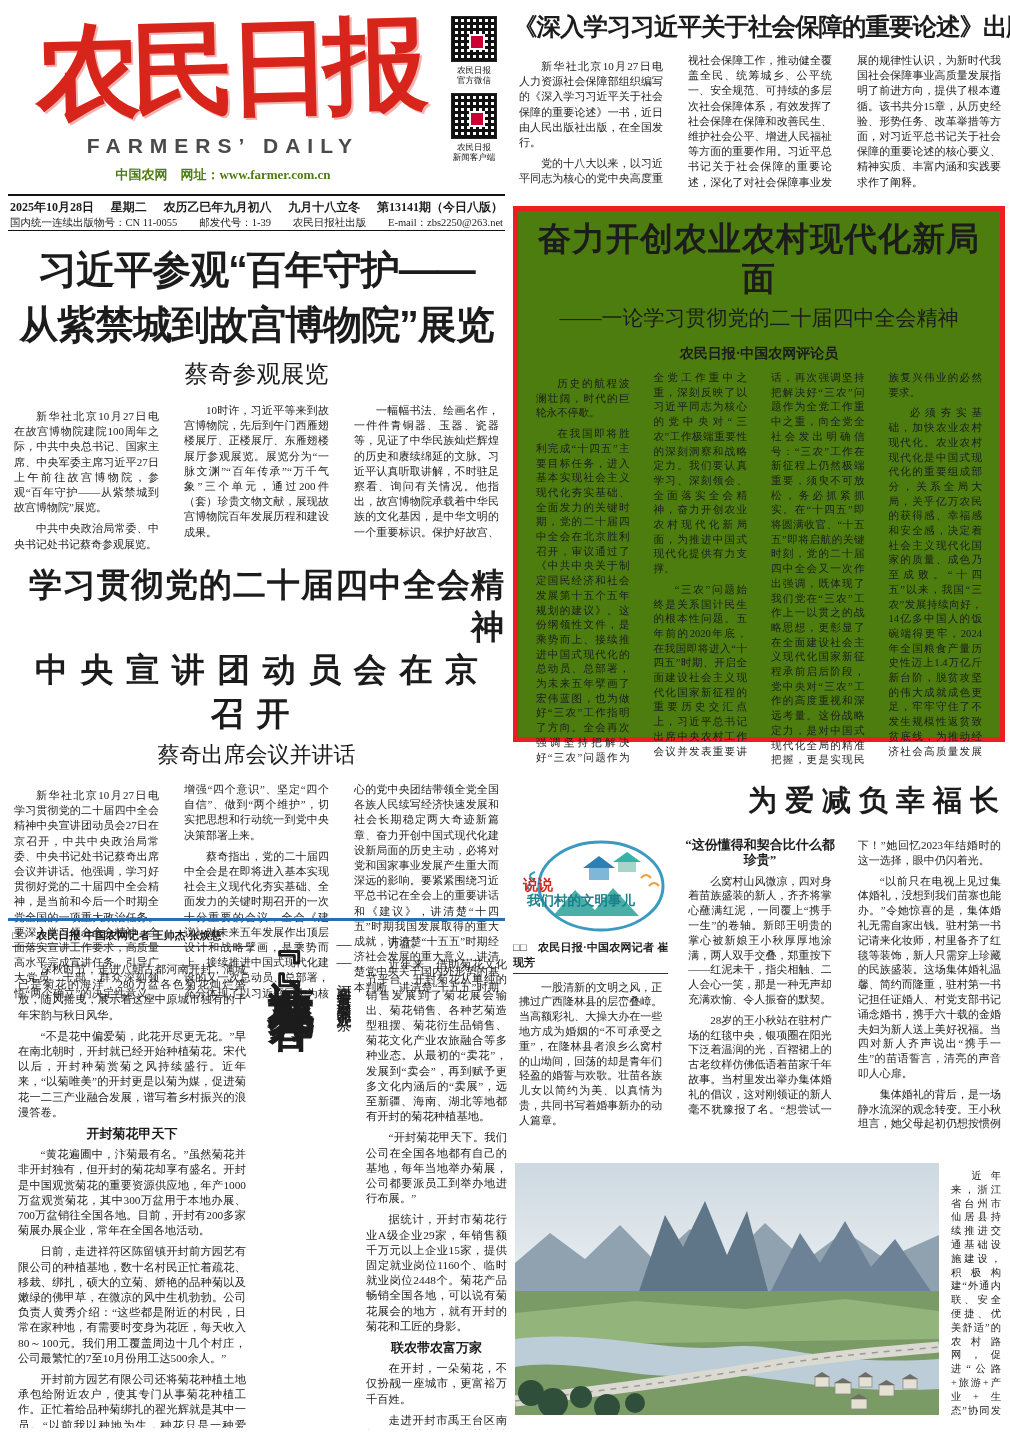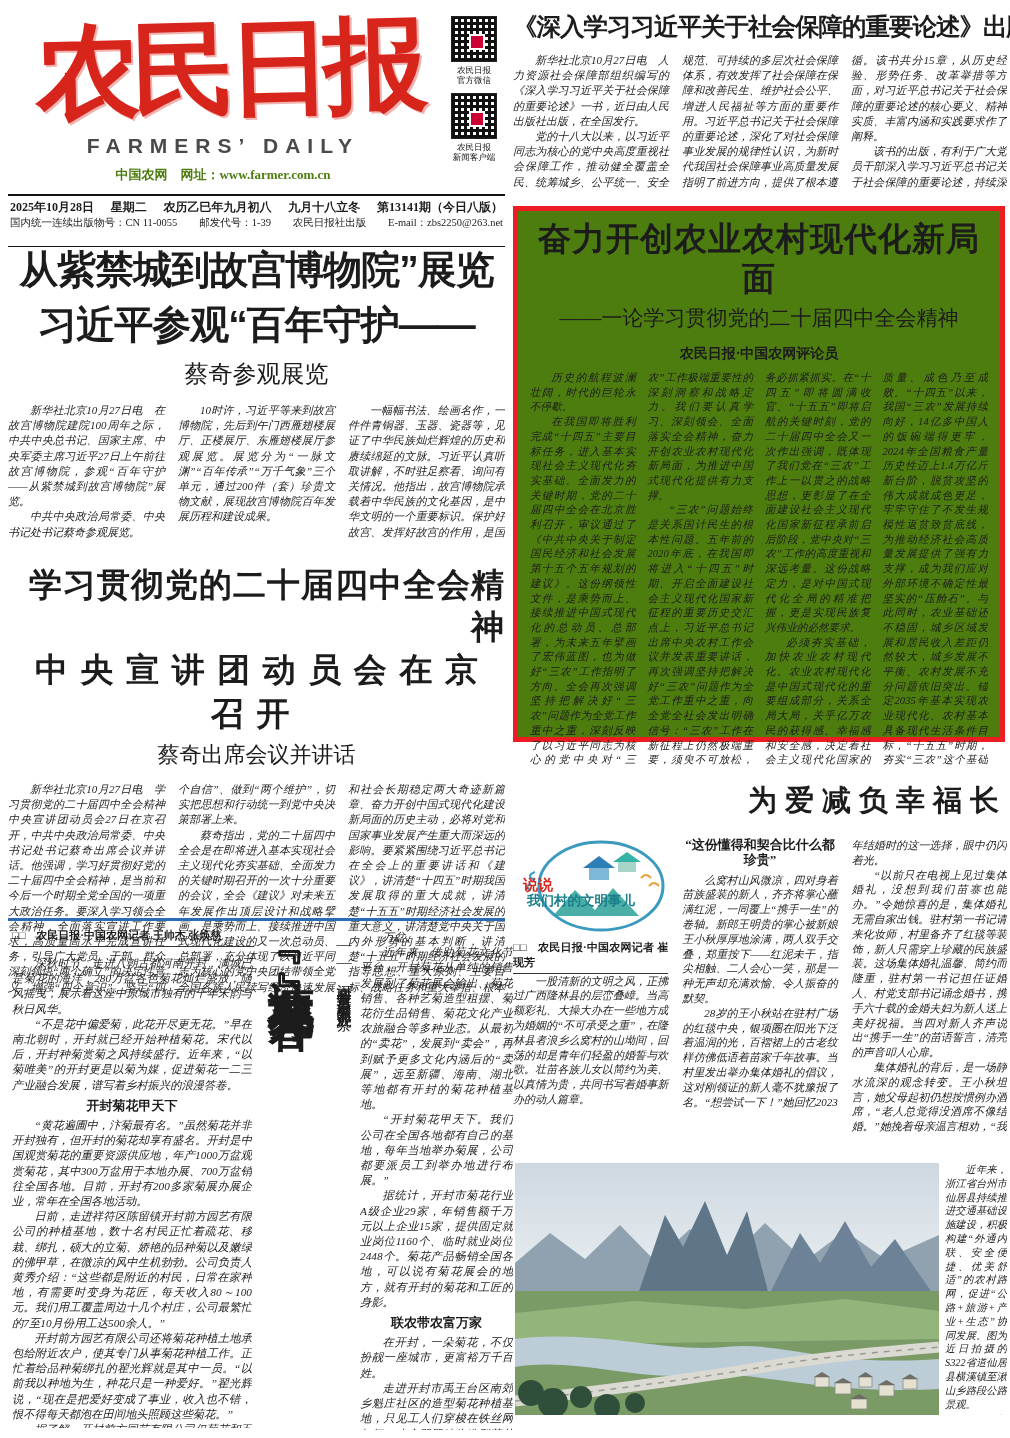--- a/index.html
+++ b/index.html
@@ -14,25 +14,25 @@
   .logo-en{position:absolute;left:0;top:128px;width:430px;text-align:center;font-family:"Liberation Sans",sans-serif;
            font-weight:bold;font-size:21px;letter-spacing:7px;color:#4a4a4a;}
   .site-line{position:absolute;left:0;top:160px;width:430px;text-align:center;font-size:13px;font-weight:bold;color:#4d7c0f;}
   .qr-col{position:absolute;right:2px;top:10px;width:58px;text-align:center;}
   .qr{width:46px;height:46px;margin:0 auto;border:1px solid #222;
       background-image:repeating-linear-gradient(0deg,#111 0 3px,transparent 3px 6px),
                        repeating-linear-gradient(90deg,#111 0 3px,#fff 3px 6px);position:relative;}
   .qr:after{content:"";position:absolute;left:17px;top:17px;width:12px;height:12px;background:#c03;border:2px solid #fff;}
   .qr-label{font-size:8.5px;line-height:10px;margin:3px 0 8px;color:#111;}
   
-  .dateband{position:absolute;left:8px;top:194px;width:497px;border-top:2px solid #111;border-bottom:1px solid #111;padding:3px 2px 16px;}
+  .dateband{position:absolute;left:8px;top:194px;width:497px;border-top:2px solid #111;border-bottom:1px solid #111;padding:3px 2px 0;}
   .daterow{display:flex;justify-content:space-between;font-size:12px;font-weight:bold;line-height:16px;}
   .pubrow{display:flex;justify-content:space-between;font-size:10.5px;line-height:15px;}
   
-  .para{margin:0;text-indent:2em;text-align:justify;font-style:italic;}
+  .para{margin:6px;text-indent:2em;text-align:justify;}
   .subhead{margin:5px 0;text-indent:0;text-align:center;font-weight:bold;font-size:13px;}
   .body-3col{column-count:3;column-gap:13px;column-fill:auto;font-size:11px;line-height:15.2px;overflow:hidden;text-align:justify;}
   
   .baozhang{position:absolute;left:513px;top:8px;width:494px;height:192px;}
   .bz-title{font-size:24.5px;font-weight:bold;white-space:nowrap;transform:scaleX(1.0);text-align:center;
             font-family:"Liberation Serif",serif;letter-spacing:-1px;margin:2px 0 10px;}
   .bz-body{height:142px;}
   
   .redbox{position:absolute;left:513px;top:206px;width:492px;height:536px;border:5px solid #ee1c23;background:#4d7c0f;padding:8px 12px 6px;}
   .ed-title{text-align:center;font-family:"Liberation Sans",sans-serif;font-weight:900;font-size:33px;line-height:40px;letter-spacing:1px;}
@@ -129,22 +129,22 @@
     <div class="ed-byline" data-name="editorial-byline">农民日报·中国农网评论员</div>
     <div class="ed-body" data-name="editorial-body">
         <p class="para" data-name="article-paragraph">历史的航程波澜壮阔，时代的巨轮永不停歇。</p>
         <p class="para" data-name="article-paragraph">在我国即将胜利完成“十四五”主要目标任务，进入基本实现社会主义现代化夯实基础、全面发力的关键时期，党的二十届四中全会在北京胜利召开，审议通过了《中共中央关于制定国民经济和社会发展第十五个五年规划的建议》。这份纲领性文件，是乘势而上、接续推进中国式现代化的总动员、总部署，为未来五年擘画了宏伟蓝图，也为做好“三农”工作指明了方向。全会再次强调坚持把解决好“三农”问题作为全党工作重中之重，深刻反映了以习近平同志为核心的党中央对“三农”工作极端重要性的深刻洞察和战略定力。我们要认真学习、深刻领会、全面落实全会精神，奋力开创农业农村现代化新局面，为推进中国式现代化提供有力支撑。</p>
         <p class="para" data-name="article-paragraph">“三农”问题始终是关系国计民生的根本性问题。五年前的2020年底，在我国即将进入“十四五”时期、开启全面建设社会主义现代化国家新征程的重要历史交汇点上，习近平总书记出席中央农村工作会议并发表重要讲话，再次强调坚持把解决好“三农”问题作为全党工作重中之重，向全党全社会发出明确信号：“三农”工作在新征程上仍然极端重要，须臾不可放松，务必抓紧抓实。在“十四五”即将圆满收官、“十五五”即将启航的关键时刻，党的二十届四中全会又一次作出强调，既体现了我们党在“三农”工作上一以贯之的战略思想，更彰显了在全面建设社会主义现代化国家新征程承前启后阶段，党中央对“三农”工作的高度重视和深远考量。这份战略定力，是对中国式现代化全局的精准把握，更是实现民族复兴伟业的必然要求。</p>
         <p class="para" data-name="article-paragraph">必须夯实基础，加快农业农村现代化。农业农村现代化是中国式现代化的重要组成部分，关系全局大局，关乎亿万农民的获得感、幸福感和安全感，决定着社会主义现代化国家的质量、成色乃至成败。“十四五”以来，我国“三农”发展持续向好，14亿多中国人的饭碗端得更牢，2024年全国粮食产量历史性迈上1.4万亿斤新台阶，脱贫攻坚的伟大成就成色更足，牢牢守住了不发生规模性返贫致贫底线，为推动经济社会高质量发展提供了强有力支撑，成为我们应对外部环境不确定性最坚实的“压舱石”。与此同时，农业基础还不稳固，城乡区域发展和居民收入差距仍然较大，城乡发展不平衡、农村发展不充分问题依旧突出。锚定2035年基本实现农业现代化、农村基本具备现代生活条件目标，“十五五”时期，夯实“三农”这个基础中的基础至关重要，要坚持农业农村优先发展总方针，优先补齐补强农业农村现代化这个最大短板。</p>
       </div>
   </div>
 
   <div class="gugong" data-name="article-palace-museum">
+    <div class="gg-title" data-name="article-title-line1">习近平参观“百年守护——</div>
     <div class="gg-title" data-name="article-title-line2">从紫禁城到故宫博物院”展览</div>
-    <div class="gg-title" data-name="article-title-line1">习近平参观“百年守护——</div>
     <div class="gg-sub" data-name="article-subtitle">蔡奇参观展览</div>
     <div class="gg-body body-3col" data-name="article-body">
         <p class="para" data-name="article-paragraph">新华社北京10月27日电　在故宫博物院建院100周年之际，中共中央总书记、国家主席、中央军委主席习近平27日上午前往故宫博物院，参观“百年守护——从紫禁城到故宫博物院”展览。</p>
         <p class="para" data-name="article-paragraph">中共中央政治局常委、中央书记处书记蔡奇参观展览。</p>
         <p class="para" data-name="article-paragraph">10时许，习近平等来到故宫博物院，先后到午门西雁翅楼展厅、正楼展厅、东雁翅楼展厅参观展览。展览分为“一脉文渊”“百年传承”“万千气象”三个单元，通过200件（套）珍贵文物文献，展现故宫博物院百年发展历程和建设成果。</p>
         <p class="para" data-name="article-paragraph">一幅幅书法、绘画名作，一件件青铜器、玉器、瓷器等，见证了中华民族灿烂辉煌的历史和赓续绵延的文脉。习近平认真听取讲解，不时驻足察看、询问有关情况。他指出，故宫博物院承载着中华民族的文化基因，是中华文明的一个重要标识。保护好故宫、发挥好故宫的作用，是国家的一件大事，是故宫人的光荣使命。新起点上，故宫博物院要发扬优良传统，坚持文物属于人民、服务人民，加强文物保护修复，提高文物活化利用水平，让故宫成为重要的爱国主义教育基地，成为世界读懂中华文明、读懂中华民族的重要窗口。</p>
       </div>
   </div>
 
   <div class="xuanjiang" data-name="article-mobilization-meeting">

